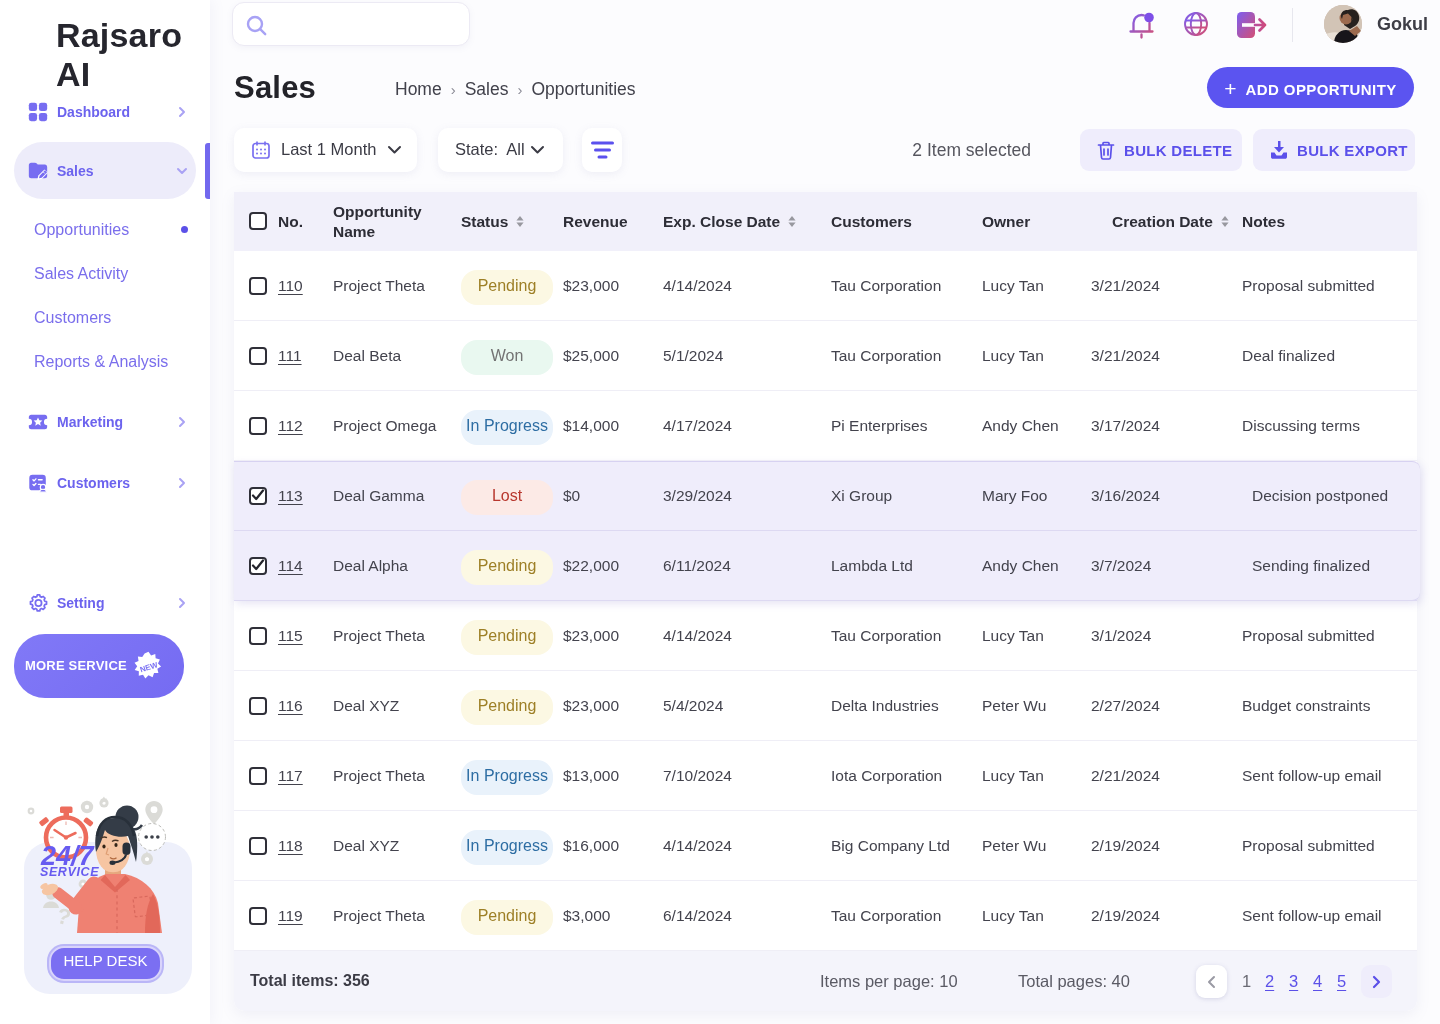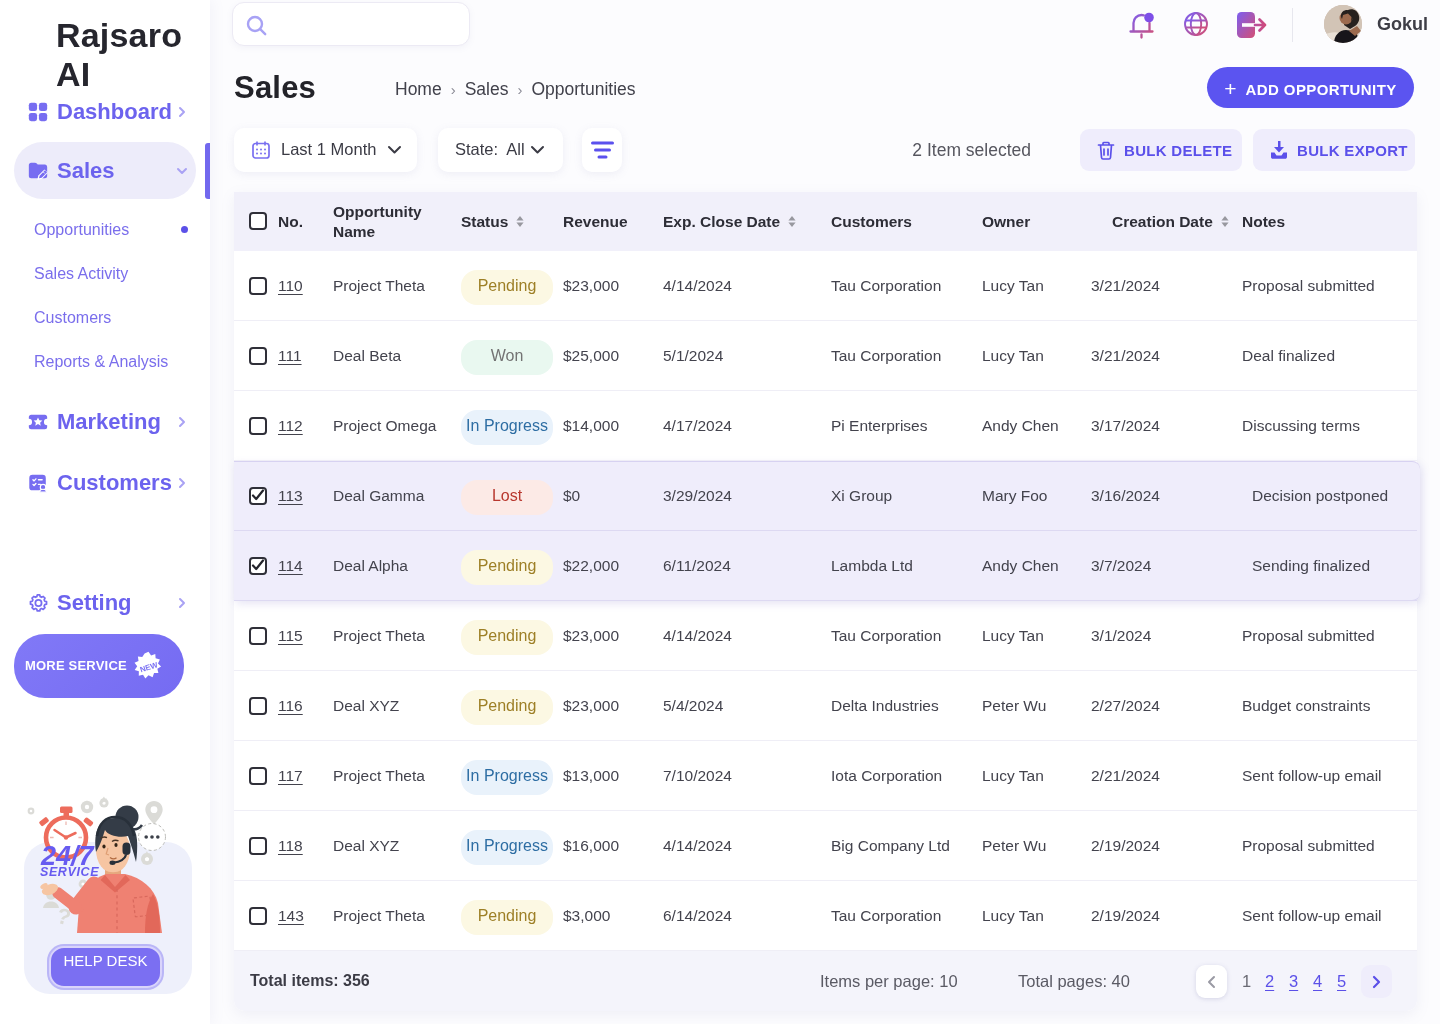--- a/index.html
+++ b/index.html
@@ -5,28 +5,28 @@
 * { margin:0; padding:0; box-sizing:border-box; }
 html,body { width:1440px; height:1024px; overflow:hidden; }
 body { font-family:"Liberation Sans", sans-serif; background:#fbfbfe; position:relative; }
 .abs { position:absolute; }
 
 
 #sidebar { position:absolute; left:0; top:0; width:210px; height:1024px; background:#fff; box-shadow:3px 0 12px rgba(130,130,180,.07); z-index:5; }
 #logo { position:absolute; left:24px; top:16px; font-size:34px; font-weight:800; color:#26262e; letter-spacing:0.2px;margin-left:32px; }
 .navitem { position:absolute; left:0; width:210px; height:36px; }
 .navitem .ico { position:absolute; left:27px; top:50%; transform:translateY(-50%); width:22px; height:22px; }
-.navitem .lbl { position:absolute; left:57px; top:50%; transform:translateY(-50%); font-size:22px; font-weight:700; color:#6c63ee; }
+.navitem .lbl { position:absolute; left:57px; top:50%; transform:translateY(-50%); font-size:14px; font-weight:700; color:#6c63ee; }
 .navitem .chev { position:absolute; left:175px; top:50%; transform:translateY(-50%); width:14px; height:14px; }
 #salespill { position:absolute; left:14px; top:142px; width:182px; height:57px; border-radius:28.5px; background:#edecfa; }
 #activebar { position:absolute; left:205px; top:143px; width:5px; height:56px; background:#7268ee; border-radius:3px 0 0 3px; }
 .subitem { position:absolute; left:34px; font-size:16px; color:#7a6eec; }
 #msbtn { position:absolute; left:14px; top:634px; width:170px; height:64px; border-radius:31px; background:linear-gradient(135deg,#8179f7,#756bf2); color:#fff; font-size:13px; font-weight:700; letter-spacing:.2px; line-height:64px; padding-left:11px; }
 #helpcard { position:absolute; left:24px; top:842px; width:168px; height:152px; border-radius:26px; background:#eef0fb; }
-#helpbtn { position:absolute; left:49px; top:946px; width:113px; height:42px; border-radius:15px; background:#7b6ff2; border:2px solid #d9d4fb; box-shadow:0 0 0 2px rgba(123,111,242,.45); color:#fff; font-size:15px; text-align:center; line-height:26px; }
+#helpbtn { position:absolute; left:49px; top:946px; width:113px; height:35px; border-radius:15px; background:#7b6ff2; border:2px solid #d9d4fb; box-shadow:0 0 0 2px rgba(123,111,242,.45); color:#fff; font-size:15px; text-align:center; line-height:26px; }
 
 
 #search { position:absolute; left:232px; top:2px; width:238px; height:44px; background:#fff; border:1px solid #eceaf4; border-radius:12px; box-shadow:0 2px 6px rgba(130,130,180,.08); }
 #gokul { position:absolute; left:1377px; top:14px; font-size:18px; font-weight:700; color:#3e3e46; }
 #avatar { position:absolute; left:1324px; top:5px; width:38px; height:38px; border-radius:50%; overflow:hidden; background:#cbb9ae; }
 #topdiv { position:absolute; left:1292px; top:8px; width:1px; height:34px; background:#e7e7ee; }
 
 
 #h-sales { position:absolute; left:234px; top:70px; font-size:31px; font-weight:800; color:#232329; letter-spacing:.2px; }
 #crumbs { position:absolute; left:395px; top:79px; font-size:17.5px; color:#41414b; }
@@ -469,21 +469,21 @@
     <div class="pill p-prog">In Progress</div>
     <div class="cell" style="left:329px;">$16,000</div>
     <div class="cell" style="left:429px;">4/14/2024</div>
     <div class="cell" style="left:597px;">Big Company Ltd</div>
     <div class="cell" style="left:748px;">Peter Wu</div>
     <div class="cell" style="left:857px;">2/19/2024</div>
     <div class="cell" style="left:1008px;">Proposal submitted</div>
   </div>
   <div class="row" style="top:689px;">
     <div class="cbx"></div>
-    <div class="cell num" style="left:44px;">143</div>
+    <div class="cell num" style="left:44px;">119</div>
     <div class="cell" style="left:99px;">Project Theta</div>
     <div class="pill p-pending">Pending</div>
     <div class="cell" style="left:329px;">$3,000</div>
     <div class="cell" style="left:429px;">6/14/2024</div>
     <div class="cell" style="left:597px;">Tau Corporation</div>
     <div class="cell" style="left:748px;">Lucy Tan</div>
     <div class="cell" style="left:857px;">2/19/2024</div>
     <div class="cell" style="left:1008px;">Sent follow-up email</div>
   </div>
     </div>

